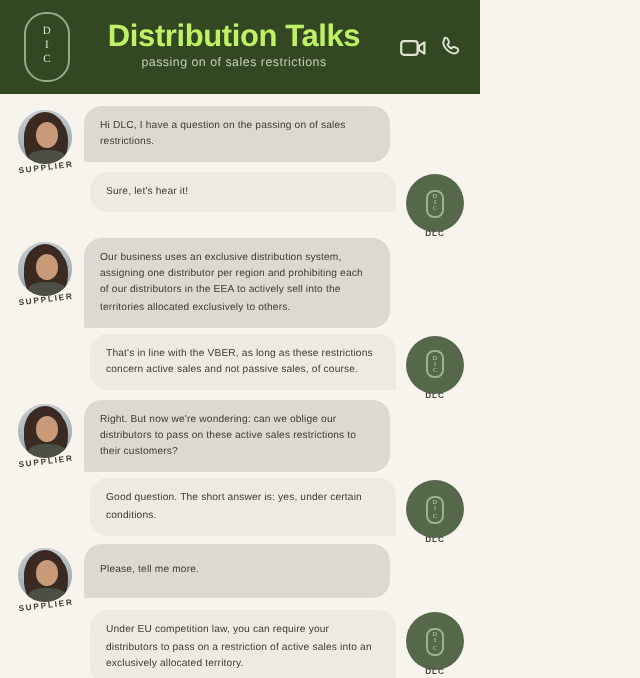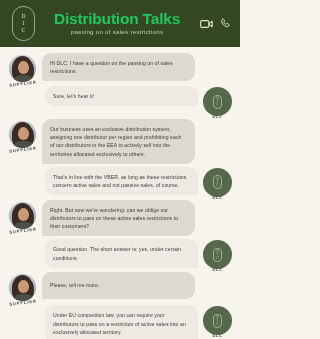--- a/index.html
+++ b/index.html
@@ -56,21 +56,21 @@
 
   .title-block {
     flex: 1 1 auto;
     min-width: 0;
     text-align: center;
     margin-left: -6px;
   }
   .app-title {
     font-size: 15.5px;
     font-weight: bold;
-    color: #22c55e;
+    color: #bef264;
     letter-spacing: -0.2px;
     line-height: 17px;
     white-space: nowrap;
   }
   .app-subtitle {
     font-size: 6.2px;
     color: #c3cdb4;
     letter-spacing: 0.25px;
     line-height: 10px;
     white-space: nowrap;

